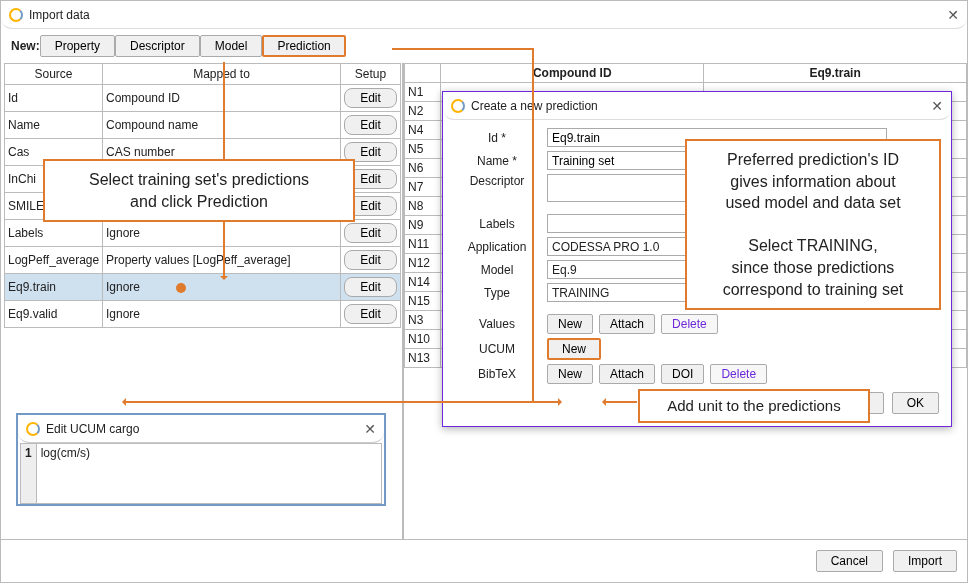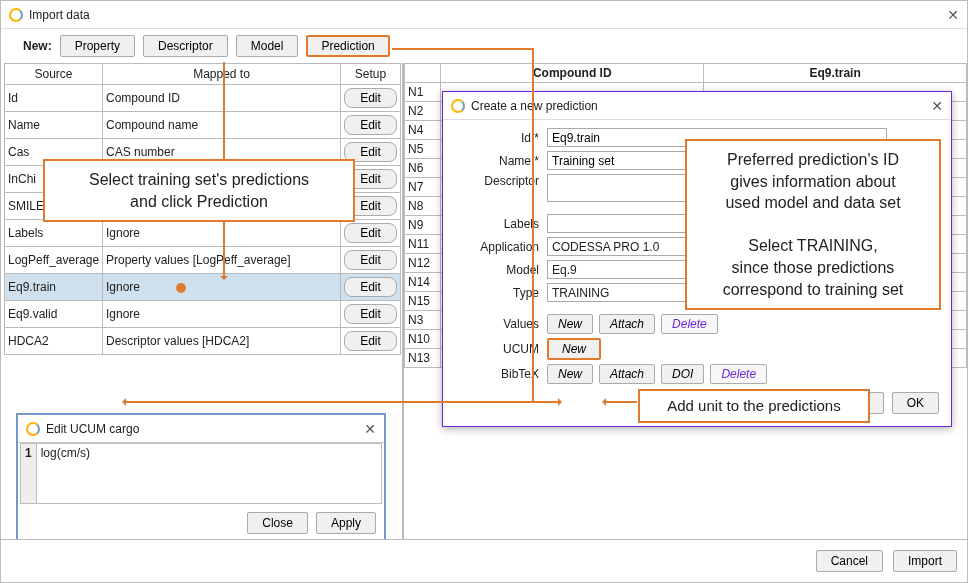--- a/index.html
+++ b/index.html
@@ -1,21 +1,21 @@
 <!DOCTYPE html>
 <html><head>
 <meta charset="utf-8">
 <style>
   * { box-sizing: border-box; }
   body { margin:0; font-family: Arial, Helvetica, sans-serif; font-size:12px; color:#222; background:#fff;}
   .window { width:968px; height:583px; position:relative; border:1px solid #bbb; }
-  .titlebar { height:28px; display:flex; align-items:center; padding:0 8px; border-bottom:1px solid #ddd;}
+  .titlebar { height:28px; display:flex; align-items:center; padding:0 8px; border-bottom:1px solid #ddd;border-radius:11px;}
   .ring-icon { display:inline-block; width:14px; height:14px; border:2px solid #ffb400; border-right-color:#7399c6; border-radius:50%; margin-right:6px; flex:0 0 auto;}
   .close-x { margin-left:auto; font-size:14px; color:#555; cursor:pointer;}
-  .topbar { display:flex; align-items:center; gap:8px; padding:6px 10px;margin-left:12px; }
+  .topbar { display:flex; align-items:center; padding:6px 10px; }
   .newlbl { font-weight:bold; }
   .btn { background:#f0f0f0; border:1px solid #aaa; border-radius:2px; padding:3px 14px; cursor:pointer; font-size:12px;}
   .btn-sm { padding:2px 10px; }
   .btn.selected, .btn.highlight { border:2px solid #e07b2e; padding:2px 13px; }
   .btn.disabled { color:#6d28d9; background:#f7f7f7; cursor:default;}
   
   .body { display:flex; height:498px; }
   .left { width:403px; border-right:2px solid #bbb; padding:0 1px 0 3px; position:relative;}
   .right { flex:1; position:relative; }
   
@@ -40,24 +40,24 @@
   
   
   table.cmp { width:100%; border-collapse:collapse; table-layout:fixed;}
   table.cmp th, table.cmp td { border:1px solid #bbb; font-size:12px; text-align:left; padding:2px 3px; height:17px;}
   table.cmp th { text-align:center; }
   col.r1{width:36px;} col.r2{width:260px;} col.r3{width:260px;}
   
   
   .pdialog { position:absolute; left:38px; top:28px; width:510px; background:#fff; border:1px solid #6d28d9; box-shadow:0 2px 8px rgba(0,0,0,.3); padding-bottom:6px;}
   .pdialog .row { display:flex; align-items:center; padding:2px 12px; }
-  .pdialog .lbl { width:92px; text-align:right; padding-right:8px; font-size:12px;}
+  .pdialog .lbl { width:92px; text-align:center; padding-right:8px; font-size:12px;}
   .pdialog input[type=text], .pdialog .txtbox { border:1px solid #aaa; padding:2px 4px; font-size:12px; height:19px; width:340px; background:#fff;}
   .pdialog .txtarea { height:28px; }
-  .pdialog .btnrow .btn { margin-right:6px;font-style:italic;}
+  .pdialog .btnrow .btn { margin-right:6px;}
   .pdialog .footer { display:flex; justify-content:flex-end; gap:8px; padding:6px 12px;}
   
   .footer-global { position:absolute; bottom:0; left:0; right:0; border-top:1px solid #bbb; padding:10px; display:flex; justify-content:flex-end; gap:10px; background:#fff;}
   
   
   .callout { position:absolute; border:2px solid #e07b2e; background:#fff; padding:8px 12px; font-size:16px; text-align:center; line-height:1.35; z-index:50;}
   .callout.sm { font-size:15px; padding:5px 10px;}
   
   
   .line { position:absolute; background:#e07b2e; z-index:40;}
@@ -137,25 +137,20 @@
               <td class="editcell"><button class="btn btn-sm">Edit</button></td>
             </tr>
             <tr class="sel">
               <td>Eq9.train</td>
               <td>Ignore<span class="orange-dot"></span></td>
               <td class="editcell"><button class="btn btn-sm">Edit</button></td>
             </tr>
             <tr>
               <td>Eq9.valid</td>
               <td>Ignore</td>
-              <td class="editcell"><button class="btn btn-sm">Edit</button></td>
-            </tr>
-            <tr>
-              <td>HDCA2</td>
-              <td>Descriptor values [HDCA2]</td>
               <td class="editcell"><button class="btn btn-sm">Edit</button></td>
             </tr>
           </tbody>
       </table>
 
       <div class="ucum">
         <div class="titlebar">
           <span class="ring-icon"></span>
           <span>Edit UCUM cargo</span>
           <span class="close-x">✕</span>
@@ -163,24 +158,20 @@
         <div class="ucum-body">
           <table>
               <tbody>
                 <tr>
             <td class="num">1</td>
             <td>log(cm/s)</td>
           </tr>
               </tbody>
             </table>
         </div>
-        <div class="ucum-foot">
-          <button class="btn">Close</button>
-          <button class="btn">Apply</button>
-        </div>
       </div>
     </div>
 
     <div class="right">
       <table class="cmp">
         <colgroup>
             <col class="r1">
             <col class="r2">
             <col class="r3">
           </colgroup>

